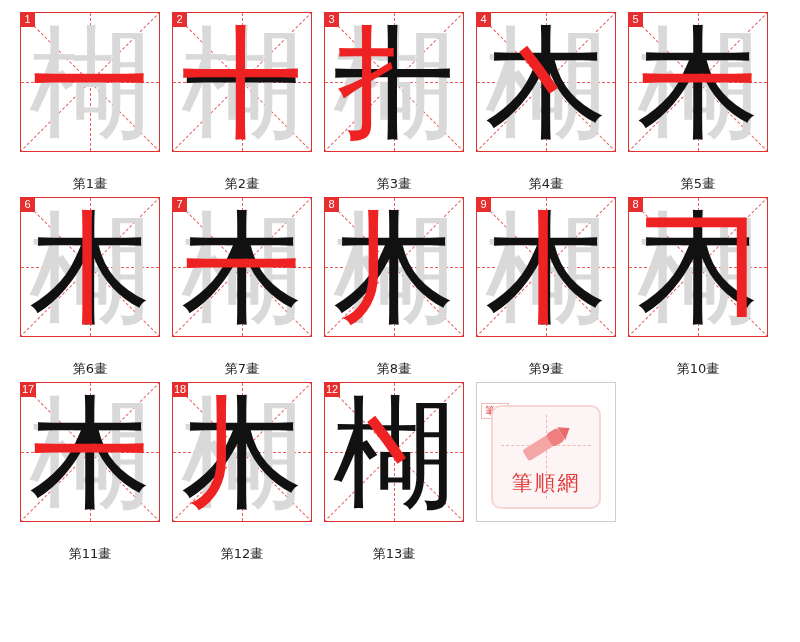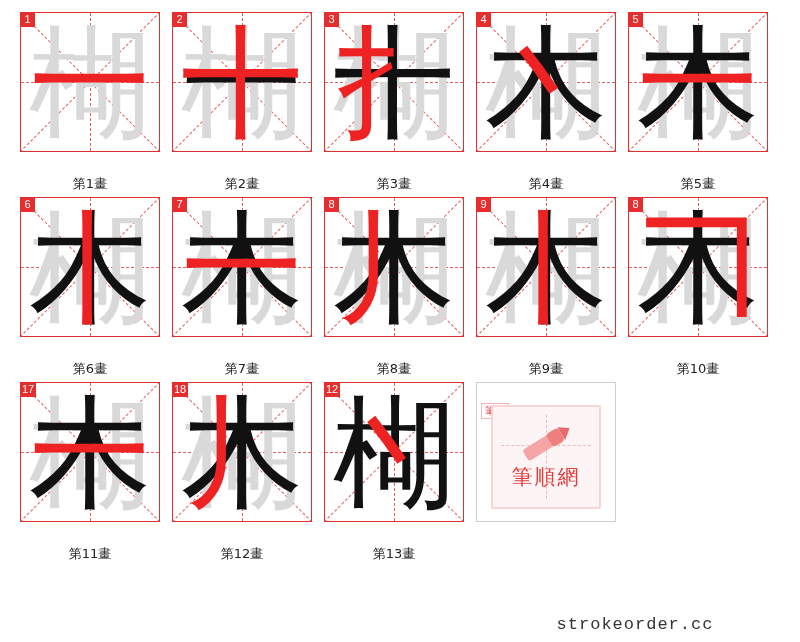--- a/index.html
+++ b/index.html
@@ -146,27 +146,27 @@
     font-size: 10px;
     line-height: 14px;
     padding: 0 3px;
     background: #fff;
     font-family: "DejaVu Sans", "Liberation Sans", sans-serif;
   }
   .logo-inner {
     position: absolute;
     left: 14px; right: 14px; top: 22px; bottom: 12px;
     border: 2px solid #f7d5d5;
-    border-radius: 2px;
+    border-radius: 10px;
     background: #fdf5f5;
     display: flex;
     flex-direction: column;
     align-items: center;
     justify-content: flex-end;
-    padding-bottom: 16px;
+    padding-bottom: 10px;
     box-sizing: border-box;
   }
   .logo-inner .cross-h {
     position: absolute;
     left: 8px; right: 8px; top: 38%;
     border-top: 1px dashed #f0b9b9;
   }
   .logo-inner .cross-v {
     position: absolute;
     top: 8px; bottom: 8px; left: 50%;
@@ -455,15 +455,14 @@
               </g>
             </svg>
           </div>
           <div class="logo-text">筆順網</div>
         </div>
       </div>
     </div>
 
   </div>
 
-  <div class="footer">strokeorder.cc</div>
 
 </div>
 
 </body></html>

